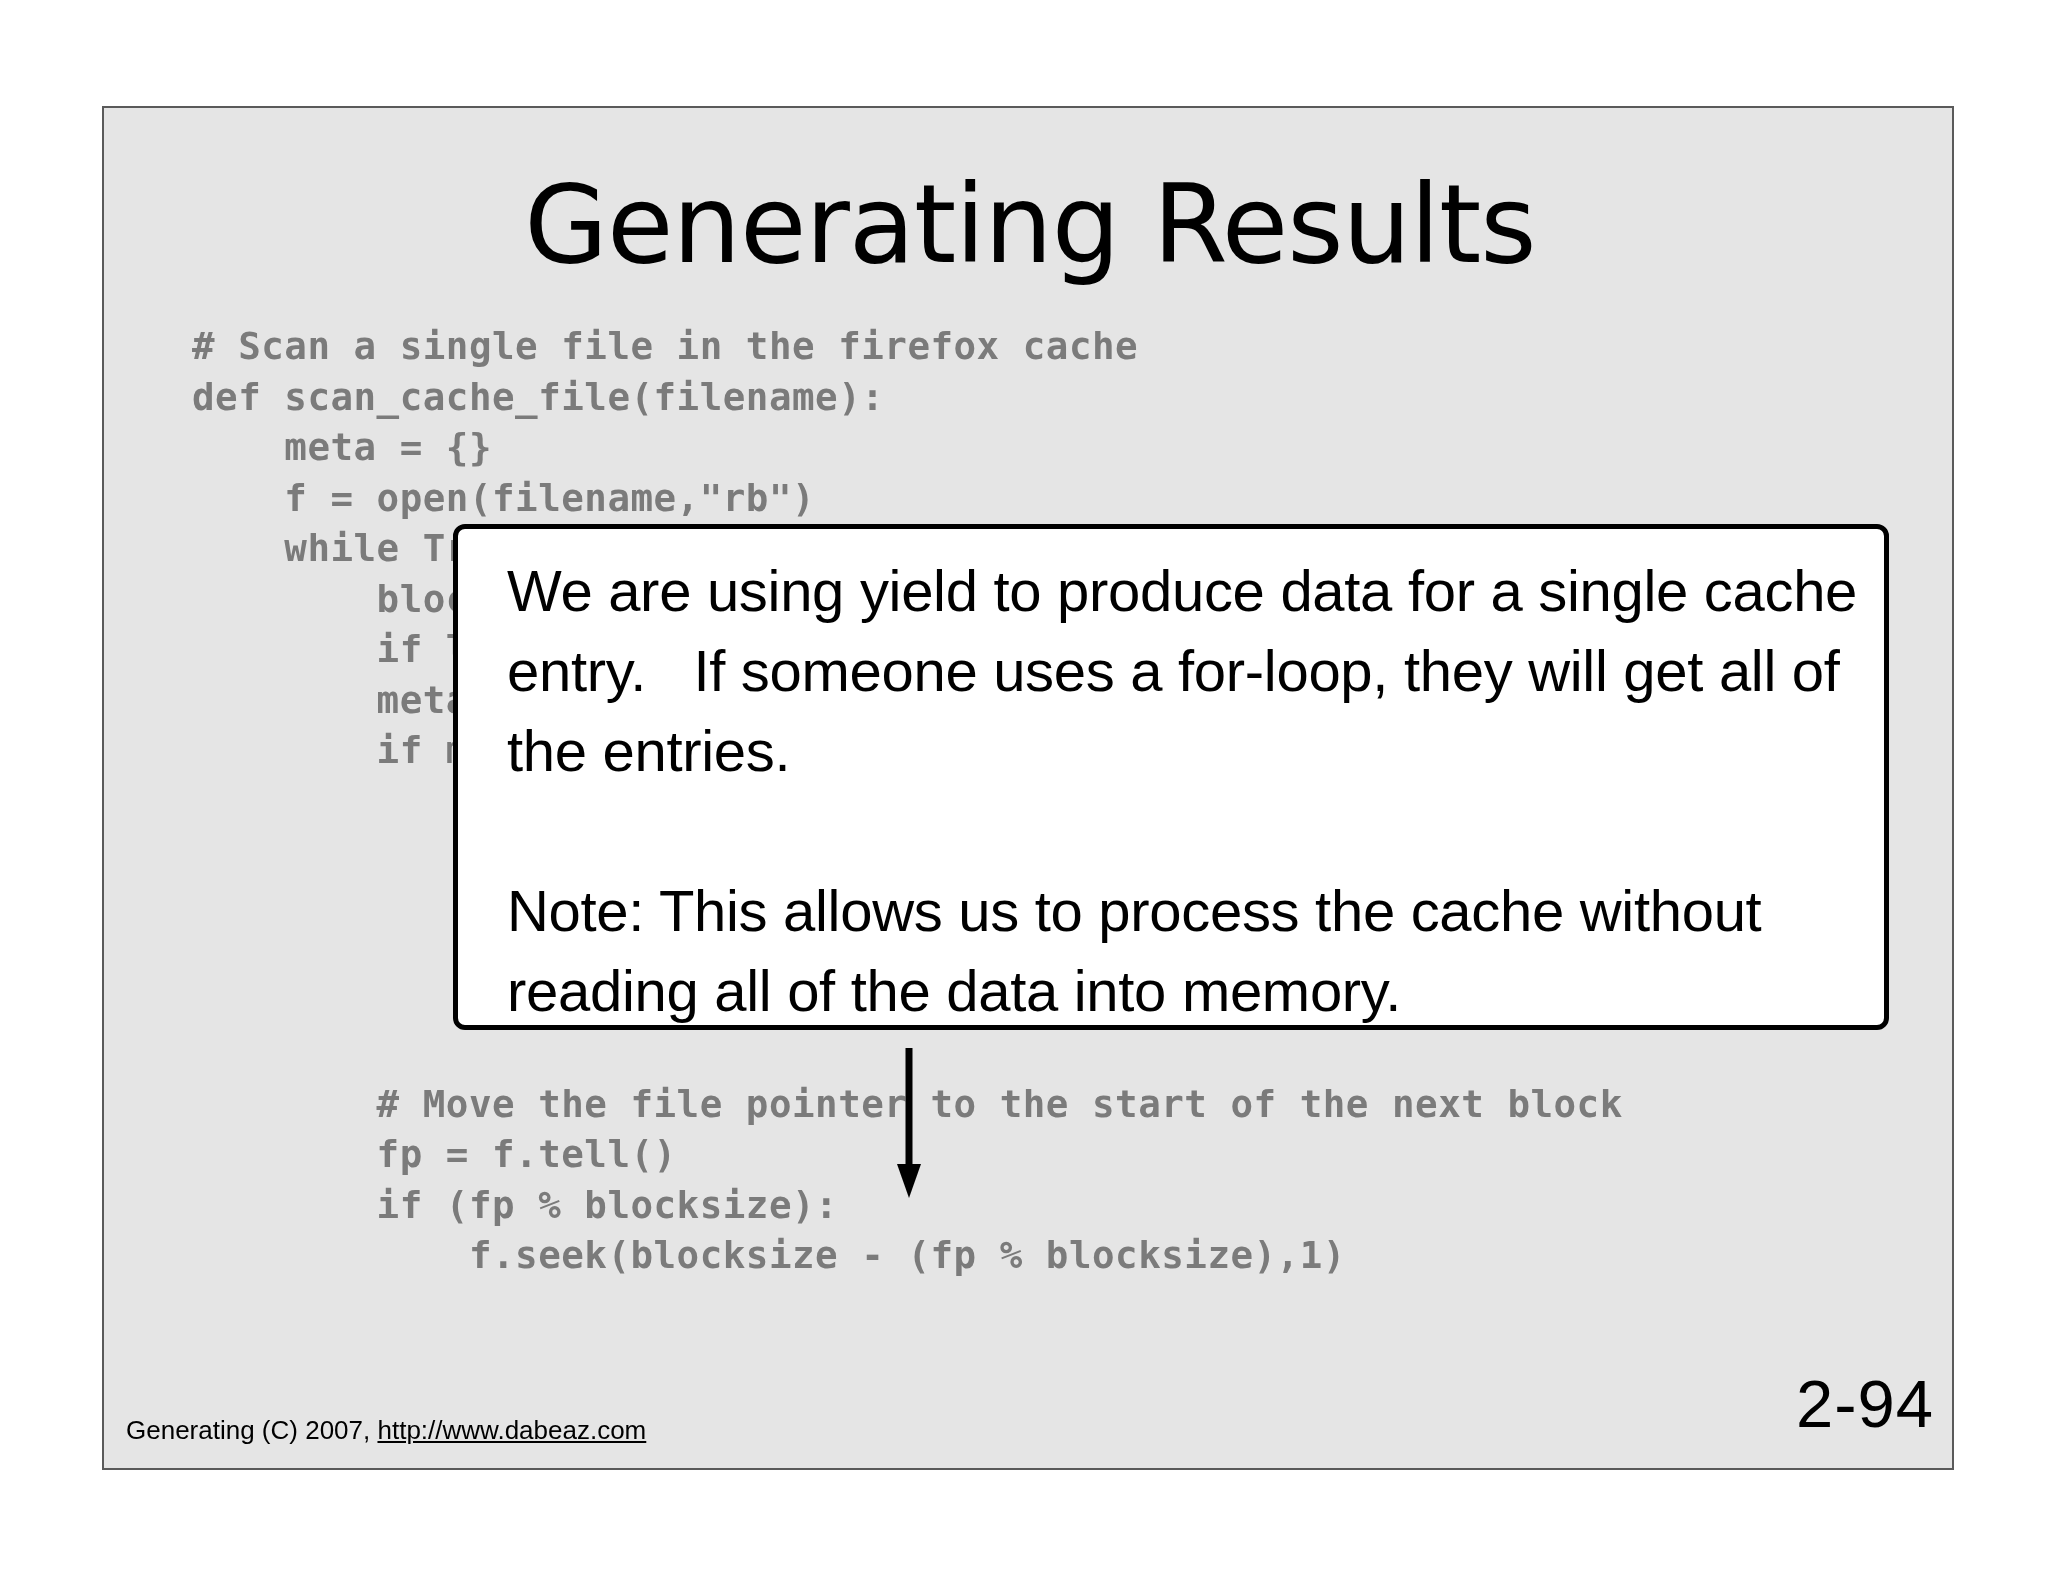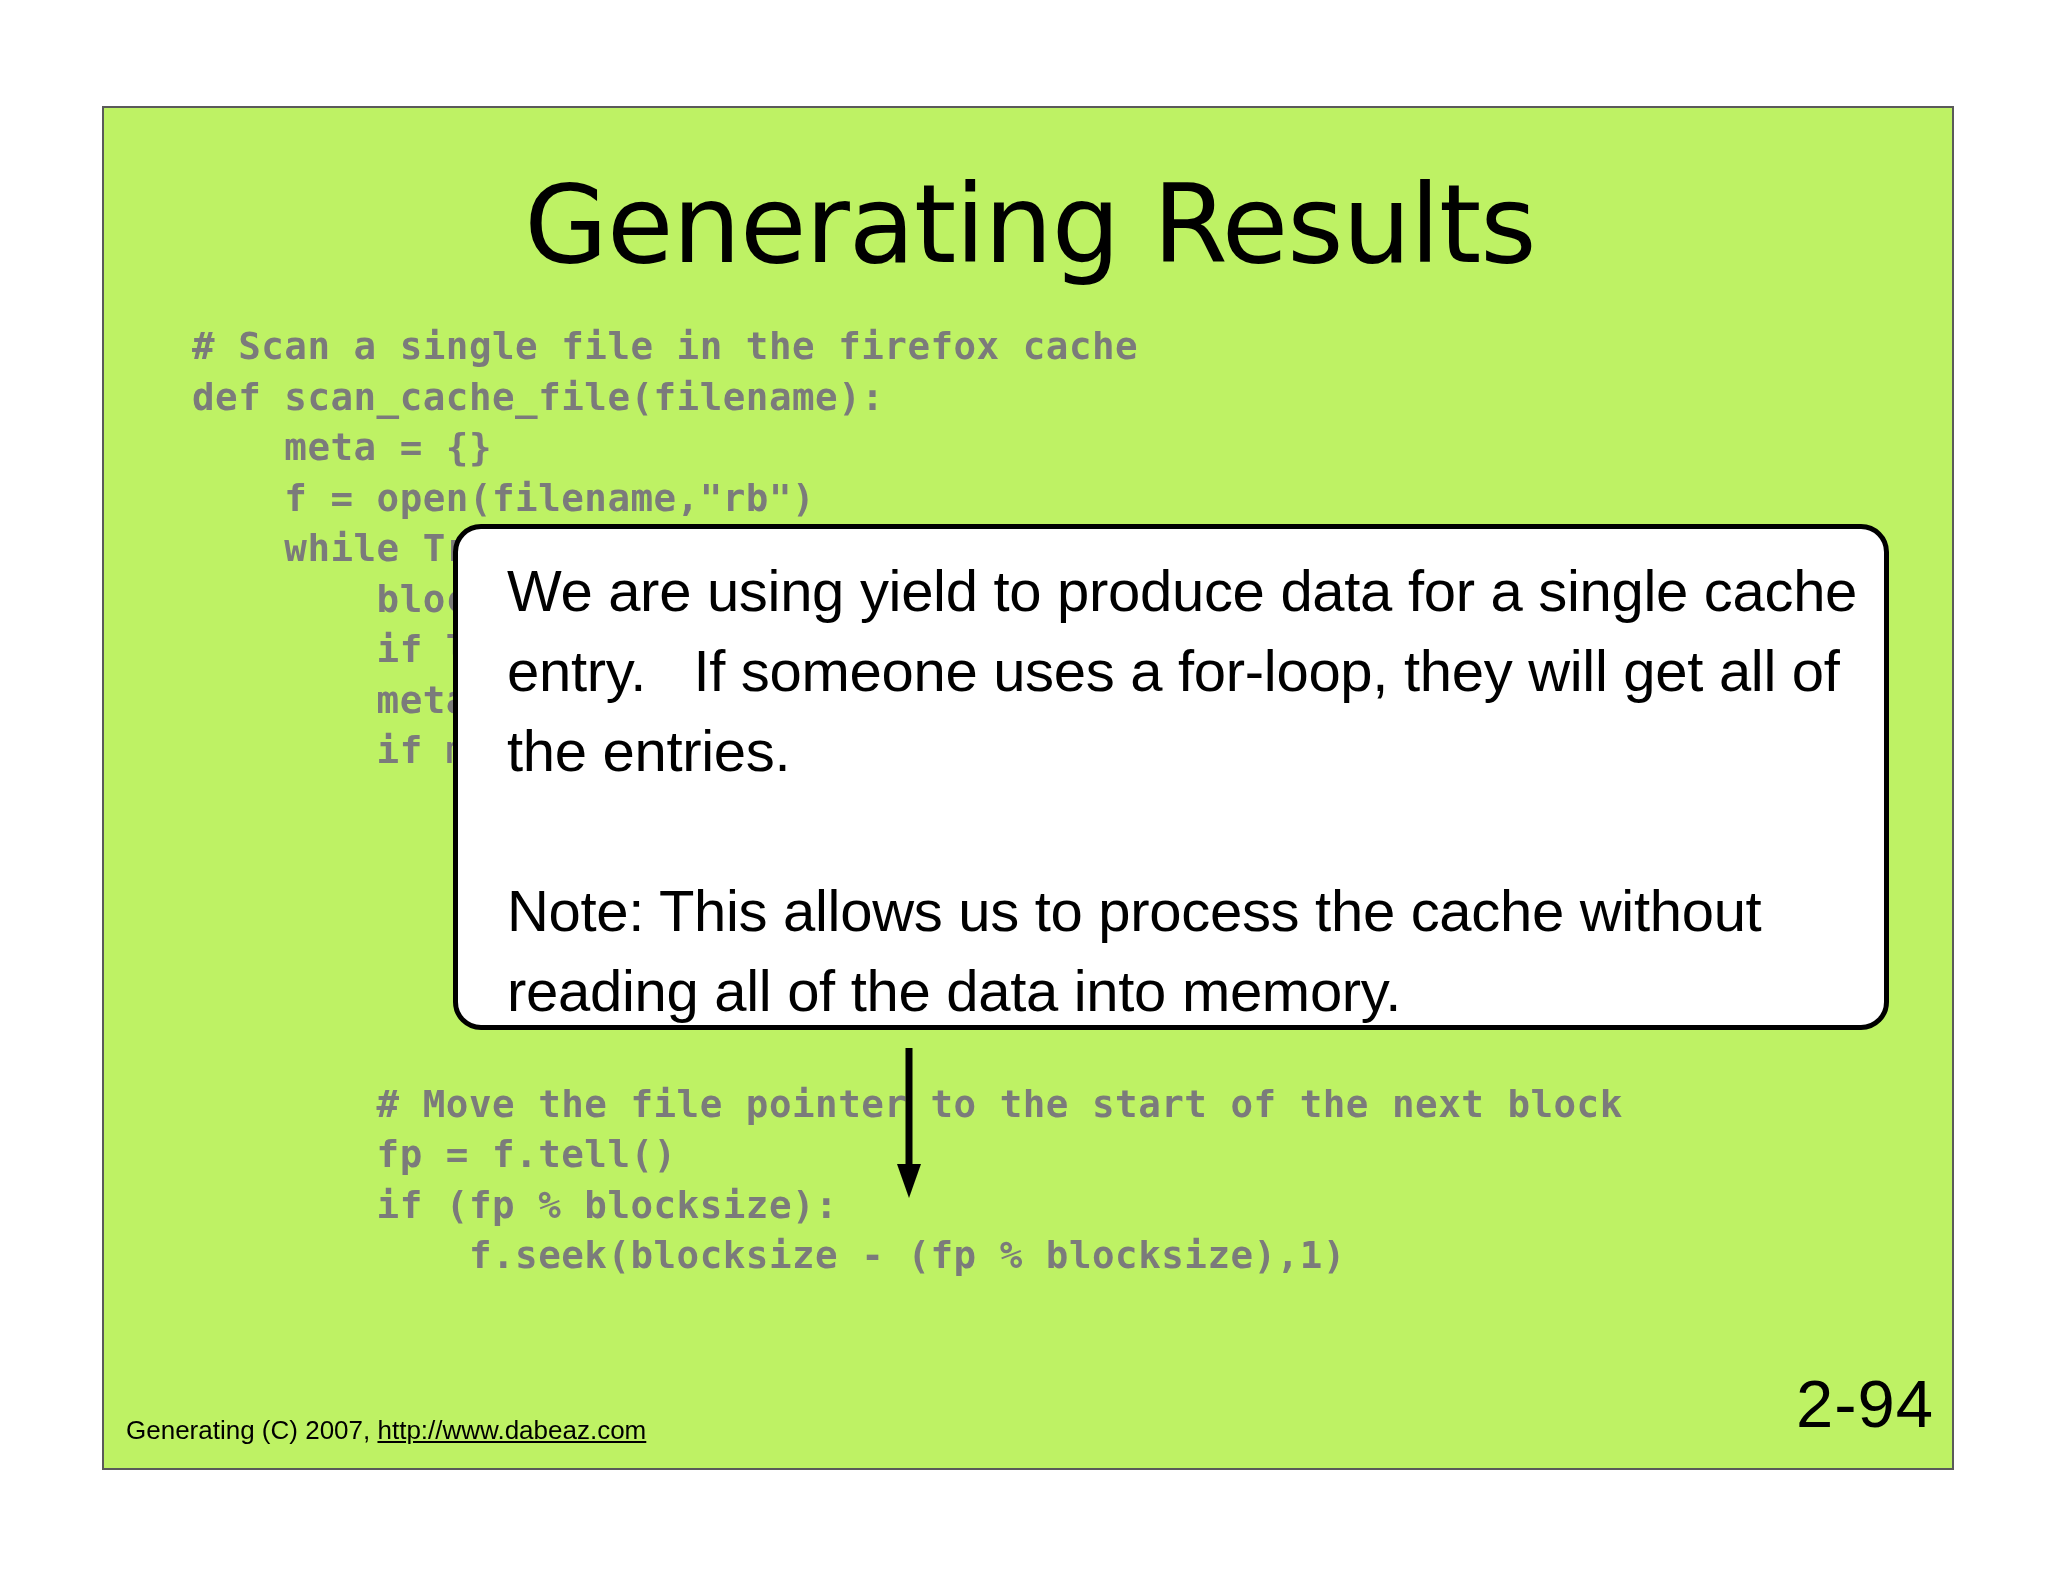--- a/index.html
+++ b/index.html
@@ -23,21 +23,21 @@
 
   
   .slide-frame {
     position: absolute;
     left: 102px;
     top: 106px;
     width: 1852px;
     height: 1364px;
     border: 2px solid #5a5a5a;
     box-sizing: border-box;
-    background: #bef264;
+    background: #e5e5e5;
   }
 
   .slide-title {
     position: absolute;
     left: 0;
     top: 60px;
     width: 1852px;
     text-align: center;
     font-family: "DejaVu Sans", sans-serif;
     font-size: 108px;
@@ -75,21 +75,21 @@
   }
 
   
   .callout {
     position: absolute;
     left: 349px;
     top: 416px;
     width: 1436px;
     height: 506px;
     border: 5px solid #000000;
-    border-radius: 28px;
+    border-radius: 12px;
     background: #ffffff;
     box-sizing: border-box;
   }
   .callout-text {
     position: absolute;
     left: 49px;
     top: 22px;
     right: 26px;
     font-family: "Liberation Sans", sans-serif;
     font-size: 58px;

